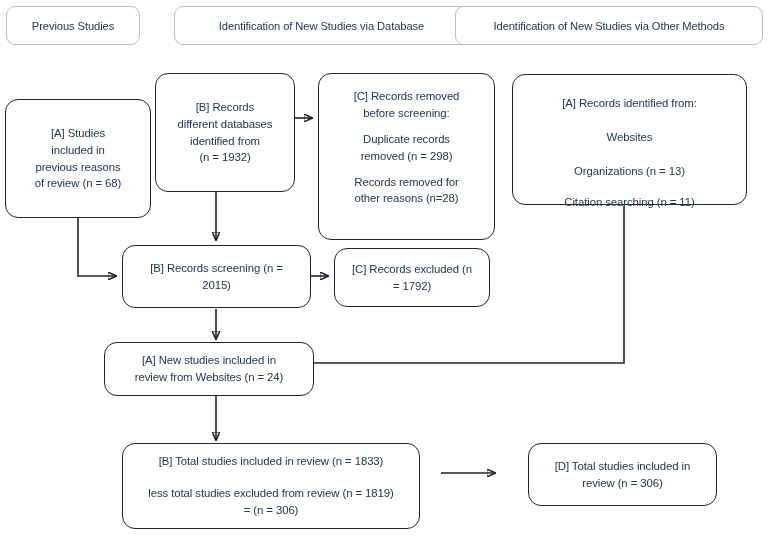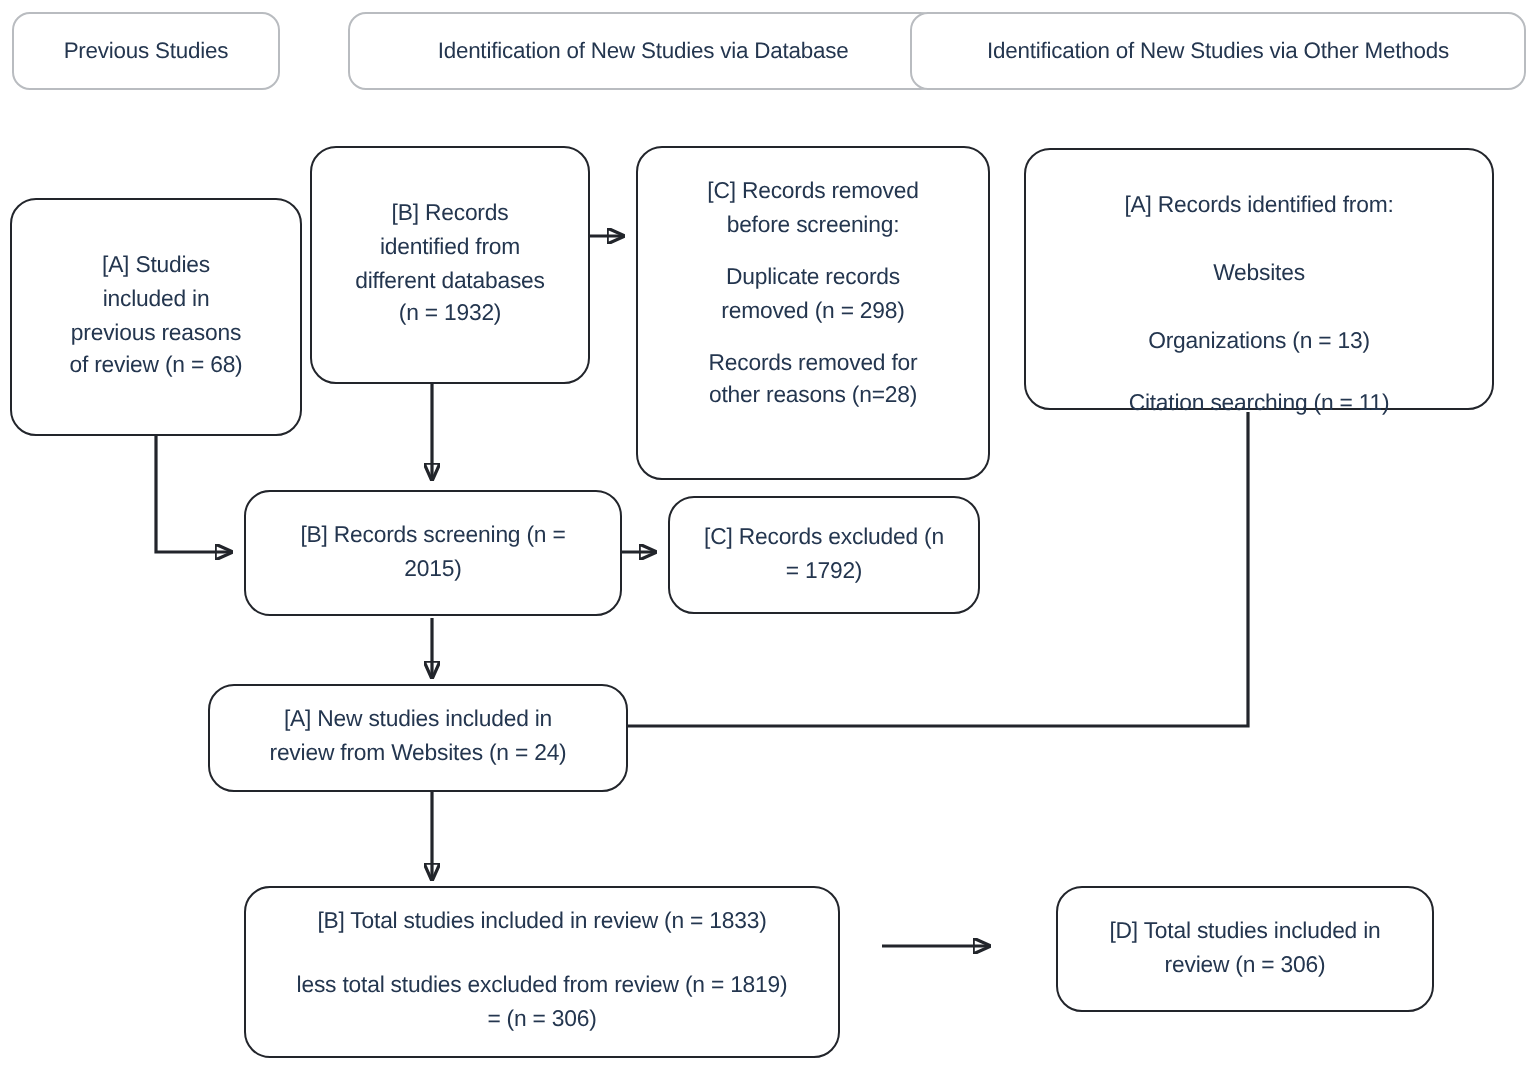--- a/index.html
+++ b/index.html
@@ -111,22 +111,22 @@
 
   <div class="node" style="left:5px; top:73px; width:146px; height:119px;margin-top:26px;">
     <p class="ctr">[A] Studies</p>
     <p class="ctr" style="margin-top:0">included in</p>
     <p class="ctr" style="margin-top:0">previous reasons</p>
     <p class="ctr" style="margin-top:0">of review (n = 68)</p>
   </div>
 
   <div class="node" style="left:155px; top:73px; width:140px; height:119px;">
     <p class="ctr">[B] Records</p>
+    <p class="ctr" style="margin-top:0">different databases</p>
     <p class="ctr" style="margin-top:0">identified from</p>
-    <p class="ctr" style="margin-top:0">different databases</p>
     <p class="ctr" style="margin-top:0">(n = 1932)</p>
   </div>
 
   <div class="node tight" style="left:318px; top:73px; width:177px; height:167px; justify-content:flex-start; padding-top:14px;">
     <p class="ctr">[C] Records removed</p>
     <p class="ctr" style="margin-top:0">before screening:</p>
     <p class="lft">Duplicate records</p>
     <p class="lft" style="margin-top:0">removed (n = 298)</p>
     <p class="lft">Records removed for</p>
     <p class="lft" style="margin-top:0">other reasons (n=28)</p>

